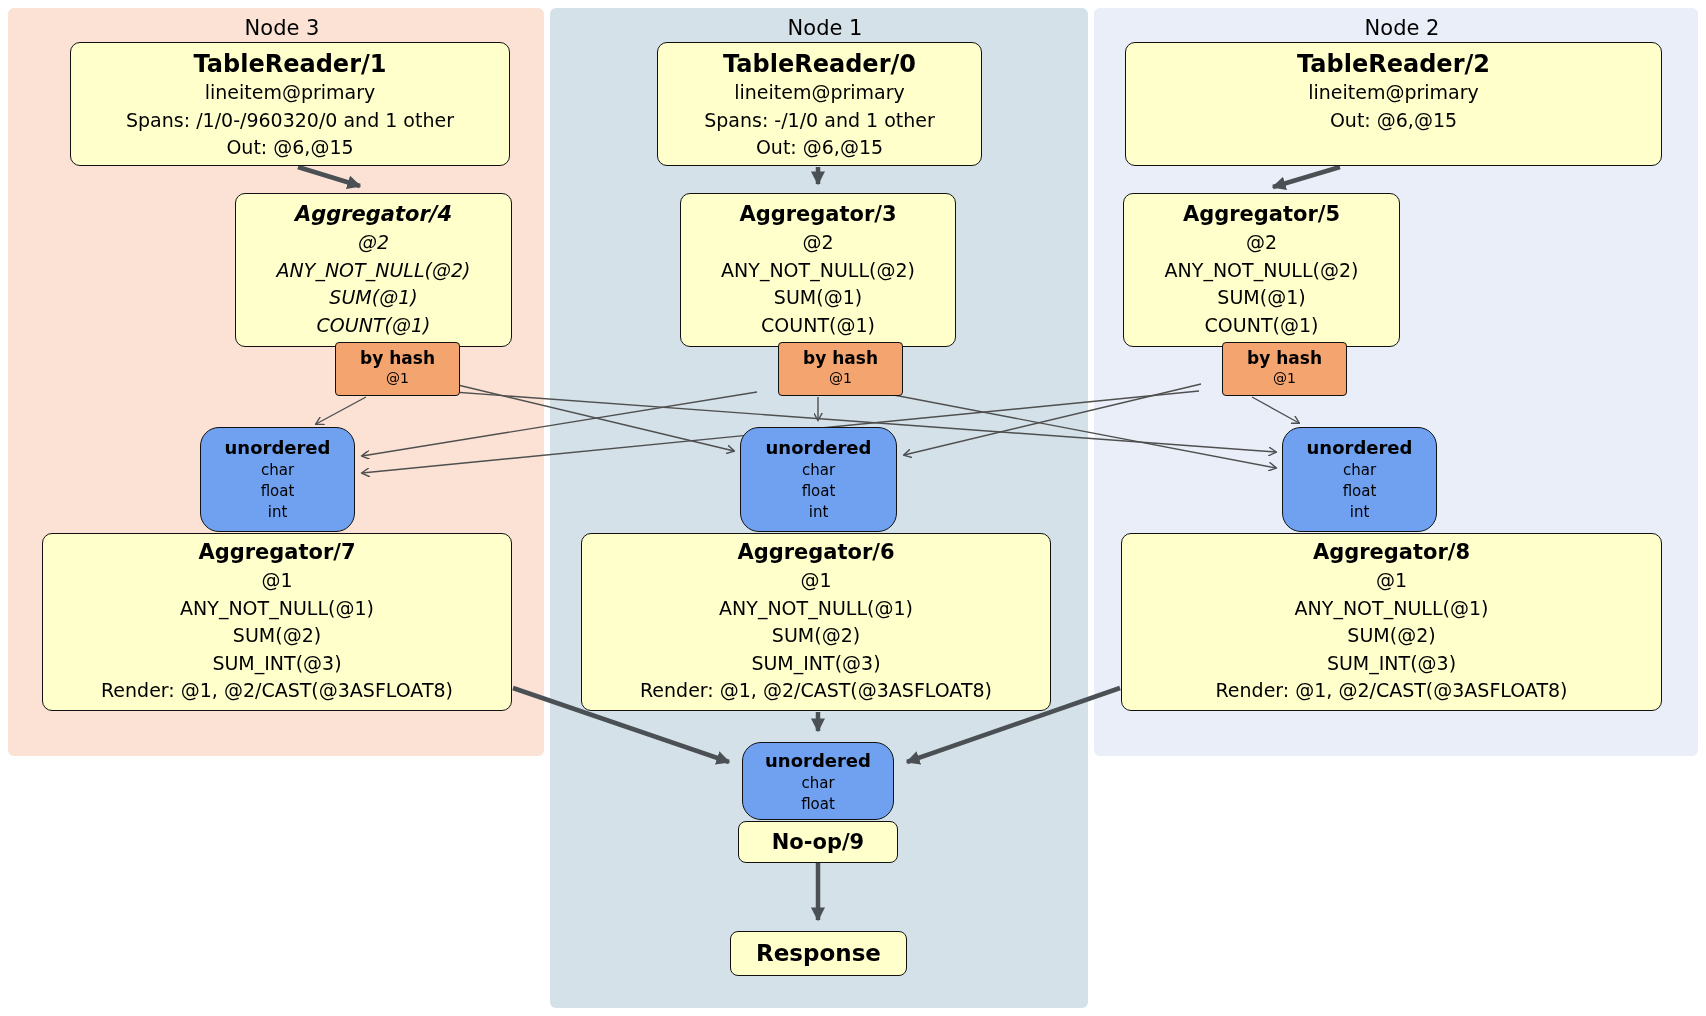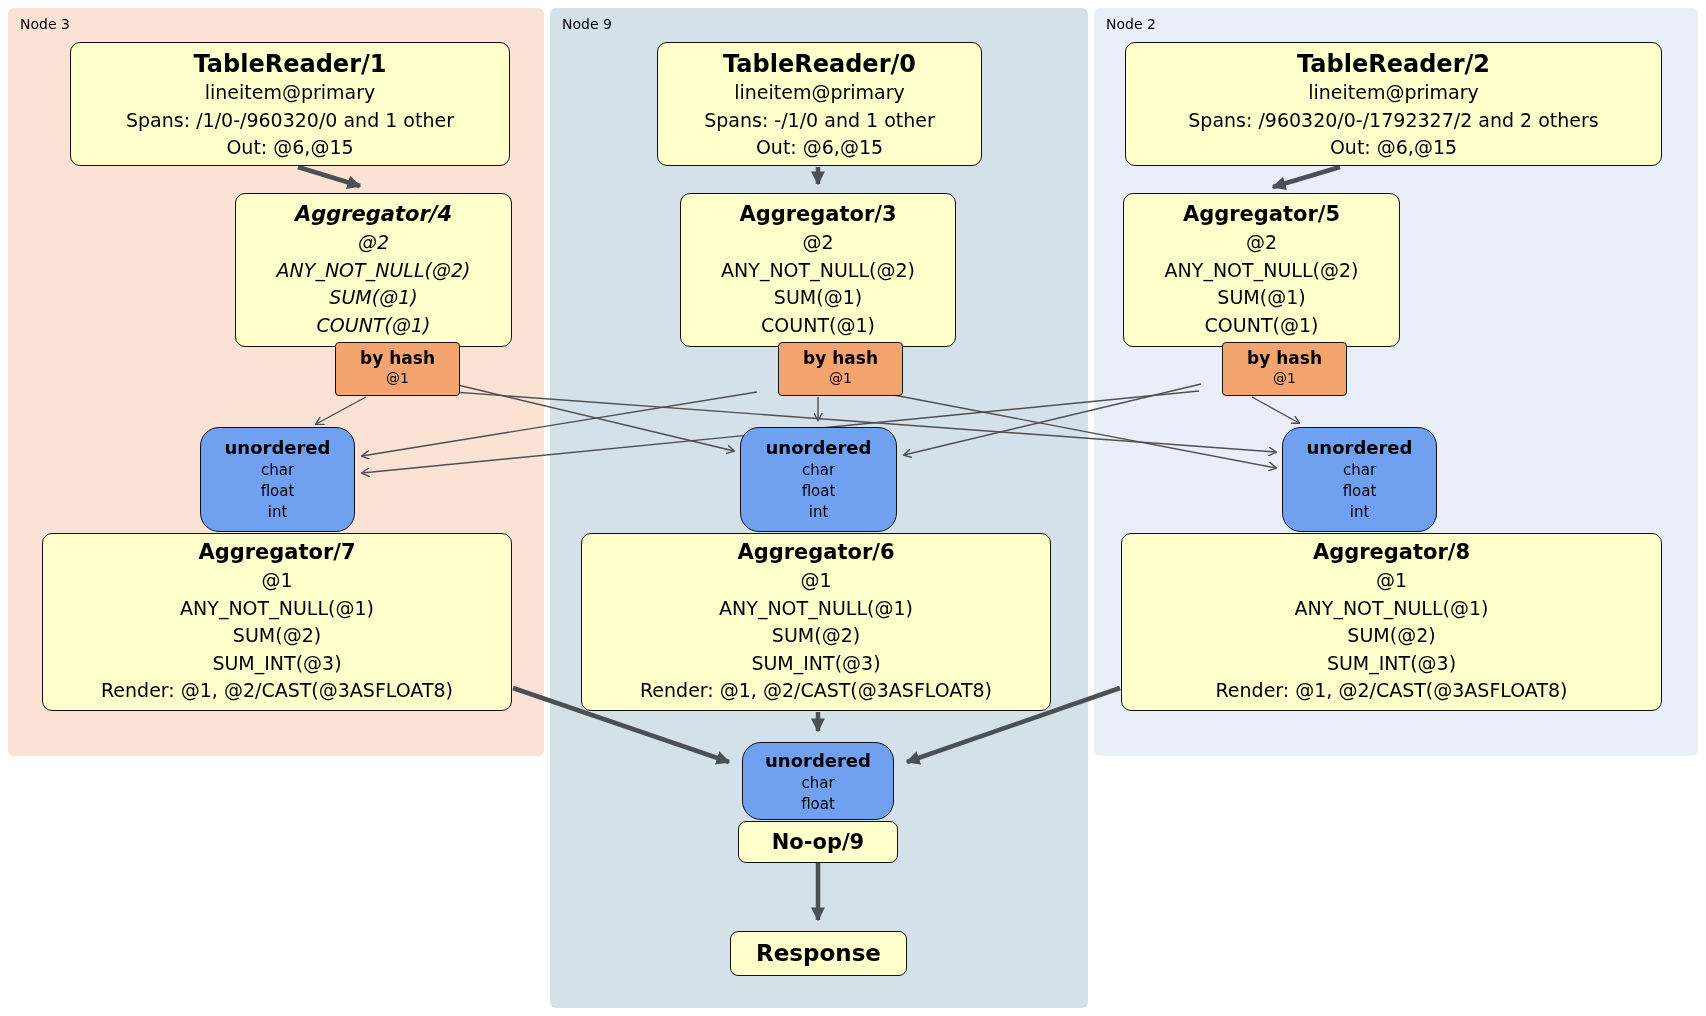--- a/index.html
+++ b/index.html
@@ -2,21 +2,21 @@
 <html><head>
 <meta charset="utf-8">
 <style>
   html,body { margin:0; padding:0; background:#ffffff; }
   #canvas {
     position:relative; width:1706px; height:1016px; overflow:hidden;
     font-family:"DejaVu Sans","Liberation Sans",sans-serif; color:#000;
     background:#ffffff;
   }
   .region { position:absolute; border-radius:6px; z-index:0; }
-  .region-label { font-size:14px; padding:8px 0 0 12px; color:#000; }
+  .region-label { font-size:21px; padding:8px 0 0 12px; color:#000;text-align:center; }
   #edges { position:absolute; left:0; top:0; z-index:1; }
   .box {
     position:absolute; box-sizing:border-box; z-index:2;
     border:1.6px solid #111; background:#ffffcc; border-radius:10px;
     text-align:center; overflow:hidden;
   }
   .box-title { font-weight:bold; font-size:21px; line-height:29px; }
   .tr-title  { font-weight:bold; font-size:24px; line-height:30px; }
   .box-line  { font-size:19px; line-height:27.5px; }
   .router {
@@ -37,21 +37,21 @@
 </style>
 </head>
 <body>
 
 <div id="canvas">
 
   <div class="region" style="left:8px; top:8px; width:536px; height:748px; background:#fbe2d4;">
     <div class="region-label">Node 3</div>
   </div>
   <div class="region" style="left:550px; top:8px; width:538px; height:1000px; background:#d5e1e9;">
-    <div class="region-label">Node 9</div>
+    <div class="region-label">Node 1</div>
   </div>
   <div class="region" style="left:1094px; top:8px; width:604px; height:748px; background:#e9eef8;">
     <div class="region-label">Node 2</div>
   </div>
 
   <svg id="edges" width="1706" height="1016" viewBox="0 0 1706 1016">
     <defs>
       <marker id="arrow-big" viewBox="0 0 10 10" refX="9" refY="5" markerWidth="3.1" markerHeight="3.1" orient="auto">
         <path d="M0,0 L10,5 L0,10 z" fill="#4a5054"></path>
       </marker>
@@ -151,21 +151,20 @@
     <div class="box-line">@1</div>
     <div class="box-line">ANY_NOT_NULL(@1)</div>
     <div class="box-line">SUM(@2)</div>
     <div class="box-line">SUM_INT(@3)</div>
     <div class="box-line">Render: @1, @2/CAST(@3ASFLOAT8)</div>
   </div>
 
   <div class="box pad6" style="left:1125px; top:42px; width:537px; height:124px;">
     <div class="tr-title">TableReader/2</div>
     <div class="box-line">lineitem@primary</div>
-    <div class="box-line">Spans: /960320/0-/1792327/2 and 2 others</div>
     <div class="box-line">Out: @6,@15</div>
   </div>
 
   <div class="box pad6" style="left:1123px; top:193px; width:277px; height:154px;">
     <div class="box-title">Aggregator/5</div>
     <div class="box-line">@2</div>
     <div class="box-line">ANY_NOT_NULL(@2)</div>
     <div class="box-line">SUM(@1)</div>
     <div class="box-line">COUNT(@1)</div>
   </div>

